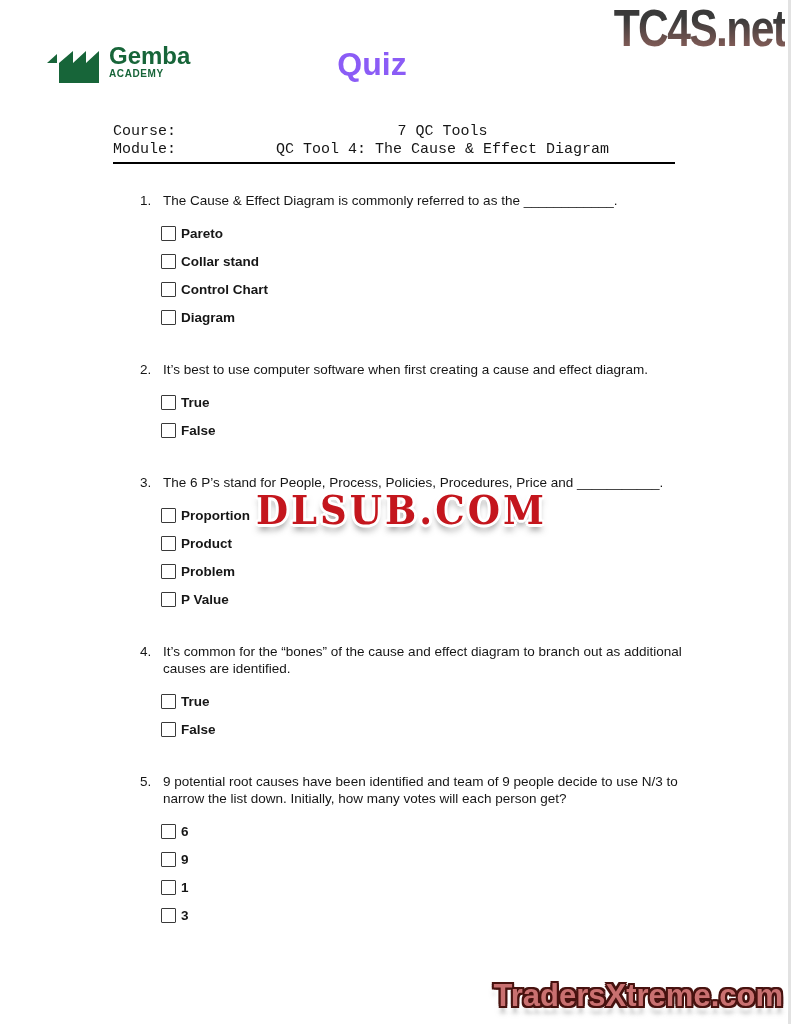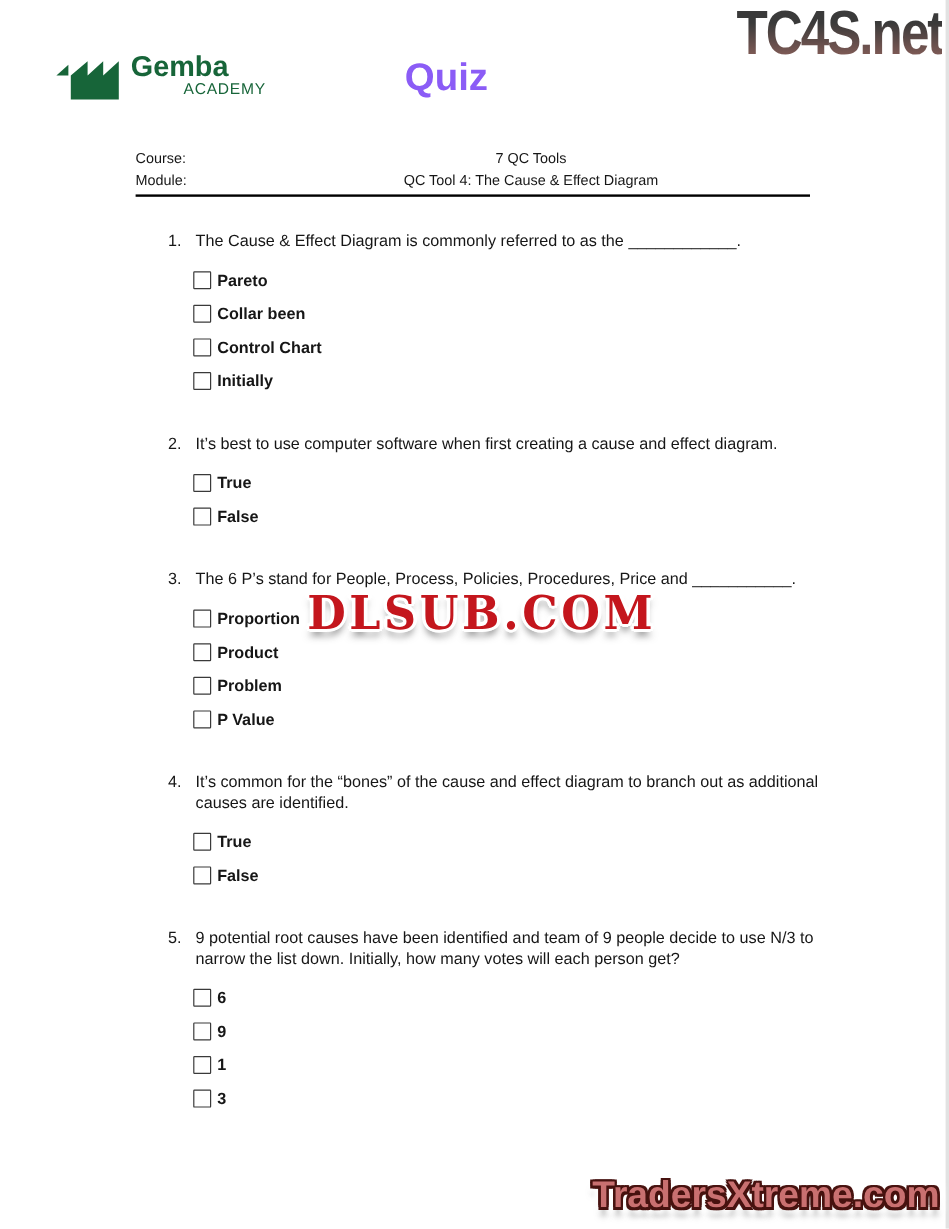--- a/index.html
+++ b/index.html
@@ -21,31 +21,31 @@
     background:linear-gradient(180deg,var(--tc4s-top,#3a3a3a) 35%,var(--tc4s-bottom,#95655f) 95%);
     -webkit-background-clip:text;background-clip:text;
     -webkit-text-fill-color:transparent;color:transparent;
     white-space:nowrap;
   }
 
   
   .logo{position:absolute;left:46px;top:42px;display:flex;align-items:center;gap:7px;}
   .logo svg{display:block;}
   .logo-name{font-size:24px;font-weight:bold;color:var(--logo-green,#176539);line-height:22px;}
-  .logo-sub{font-size:13px;font-weight:normal;color:var(--logo-green,#176539);letter-spacing:0.6px;line-height:14px;margin-left:44px;}
+  .logo-sub{font-size:10px;font-weight:bold;color:var(--logo-green,#176539);letter-spacing:0.6px;line-height:14px;}
 
   
   .title{
     position:absolute;left:372px;top:46px;transform:translateX(-50%);
     margin:0;font-size:32px;font-weight:bold;color:#8b5cf6;letter-spacing:0px;
   }
 
   
   .meta{position:absolute;left:113px;top:123px;width:562px;border-bottom:2px solid #000;padding-bottom:3px;}
-  .meta-row{display:flex;font-size:12px;line-height:18px;}
+  .meta-row{display:flex;font-size:15px;line-height:18px;font-family:Liberation Mono, monospace;}
   .meta-label{width:97px;}
   .meta-value{flex:1;text-align:center;}
 
   
   .questions{position:absolute;left:140px;top:192px;width:548px;}
   .question{margin-bottom:30px;}
   .q-row{display:flex;}
   .q-num{width:23px;font-size:13.5px;line-height:17px;}
   .q-text{width:525px;font-size:13.5px;line-height:17px;}
   .options{margin-left:21px;margin-top:10px;}
@@ -131,29 +131,29 @@
       <span class="q-num">1.</span>
       <span class="q-text">The Cause &amp; Effect Diagram is commonly referred to as the ____________.</span>
     </div>
     <div class="options">
           <div class="option">
             <span class="checkbox"></span>
             <span class="option-label">Pareto</span>
           </div>
           <div class="option">
             <span class="checkbox"></span>
-            <span class="option-label">Collar been</span>
+            <span class="option-label">Collar stand</span>
           </div>
           <div class="option">
             <span class="checkbox"></span>
             <span class="option-label">Control Chart</span>
           </div>
           <div class="option">
             <span class="checkbox"></span>
-            <span class="option-label">Initially</span>
+            <span class="option-label">Diagram</span>
           </div>
         </div>
   </div>
 
   <div class="question">
     <div class="q-row">
       <span class="q-num">2.</span>
       <span class="q-text">It’s best to use computer software when first creating a cause and effect diagram.</span>
     </div>
     <div class="options">

